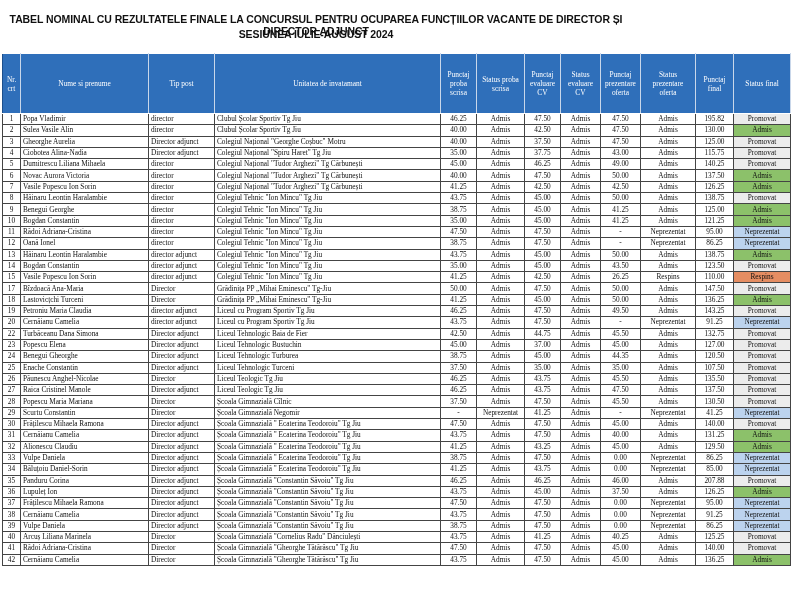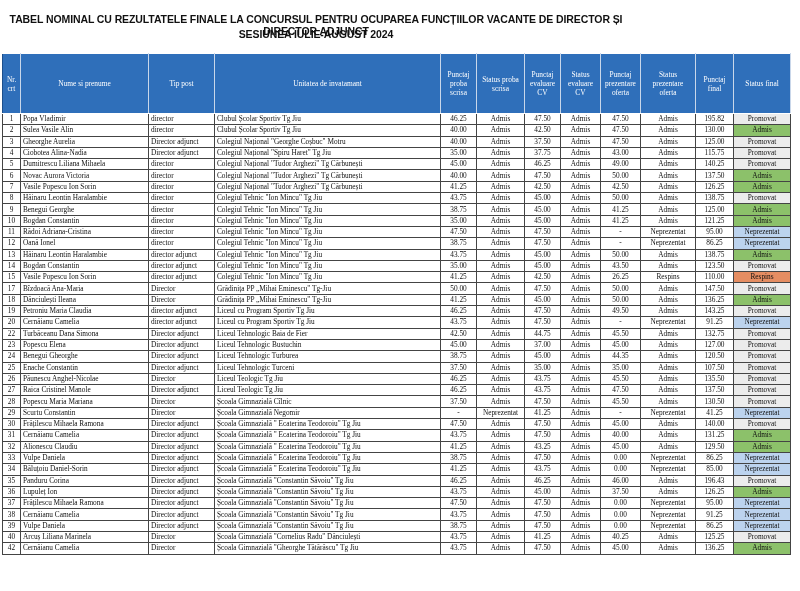--- a/index.html
+++ b/index.html
@@ -274,21 +274,21 @@
         <td class="c">Admis</td>
         <td class="c">47.50</td>
         <td class="c">Admis</td>
         <td class="c">50.00</td>
         <td class="c">Admis</td>
         <td class="c">147.50</td>
         <td class="status-final sf-promovat">Promovat</td>
       </tr>
       <tr>
         <td class="c">18</td>
-        <td>Dănciulești Ileana</td>
+        <td>Lastovicțchi Turceni</td>
         <td>Director</td>
         <td>Grădinița PP „Mihai Eminescu" Tg-Jiu</td>
         <td class="c">41.25</td>
         <td class="c">Admis</td>
         <td class="c">45.00</td>
         <td class="c">Admis</td>
         <td class="c">50.00</td>
         <td class="c">Admis</td>
         <td class="c">136.25</td>
         <td class="status-final sf-admis">Admis</td>
@@ -507,21 +507,21 @@
         <td class="c">35</td>
         <td>Panduru Corina</td>
         <td>Director adjunct</td>
         <td>Școala Gimnazială "Constantin Săvoiu" Tg Jiu</td>
         <td class="c">46.25</td>
         <td class="c">Admis</td>
         <td class="c">46.25</td>
         <td class="c">Admis</td>
         <td class="c">46.00</td>
         <td class="c">Admis</td>
-        <td class="c">196.43</td>
+        <td class="c">207.88</td>
         <td class="status-final sf-promovat">Promovat</td>
       </tr>
       <tr>
         <td class="c">36</td>
         <td>Lupuleț Ion</td>
         <td>Director adjunct</td>
         <td>Școala Gimnazială "Constantin Săvoiu" Tg Jiu</td>
         <td class="c">43.75</td>
         <td class="c">Admis</td>
         <td class="c">45.00</td>
@@ -578,20 +578,34 @@
         <td>Arcuș Liliana Marinela</td>
         <td>Director</td>
         <td>Școala Gimnazială "Cornelius Radu" Dănciulești</td>
         <td class="c">43.75</td>
         <td class="c">Admis</td>
         <td class="c">41.25</td>
         <td class="c">Admis</td>
         <td class="c">40.25</td>
         <td class="c">Admis</td>
         <td class="c">125.25</td>
+        <td class="status-final sf-promovat">Promovat</td>
+      </tr>
+      <tr>
+        <td class="c">41</td>
+        <td>Rădoi Adriana-Cristina</td>
+        <td>Director</td>
+        <td>Școala Gimnazială "Gheorghe Tătărăscu" Tg Jiu</td>
+        <td class="c">47.50</td>
+        <td class="c">Admis</td>
+        <td class="c">47.50</td>
+        <td class="c">Admis</td>
+        <td class="c">45.00</td>
+        <td class="c">Admis</td>
+        <td class="c">140.00</td>
         <td class="status-final sf-promovat">Promovat</td>
       </tr>
       <tr>
         <td class="c">42</td>
         <td>Cernăianu Camelia</td>
         <td>Director</td>
         <td>Școala Gimnazială "Gheorghe Tătărăscu" Tg Jiu</td>
         <td class="c">43.75</td>
         <td class="c">Admis</td>
         <td class="c">47.50</td>

